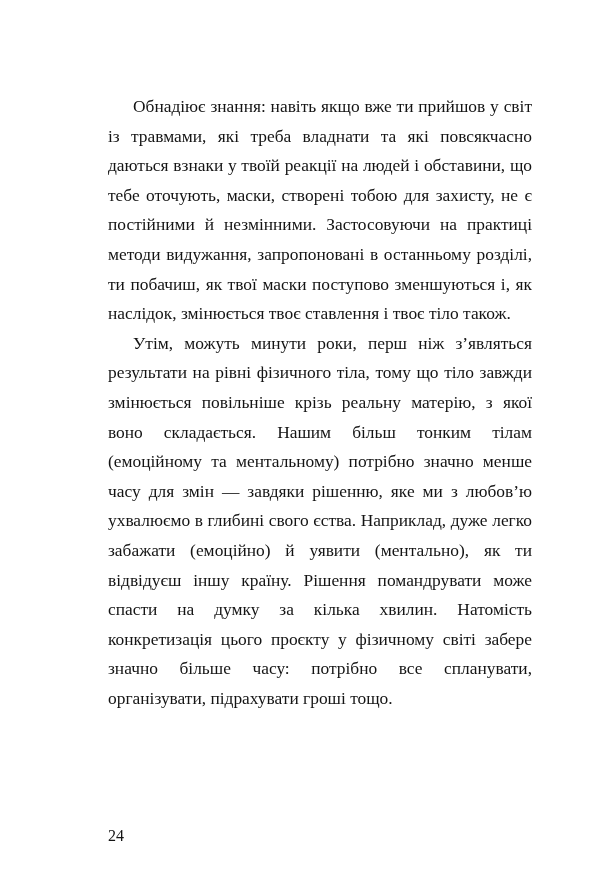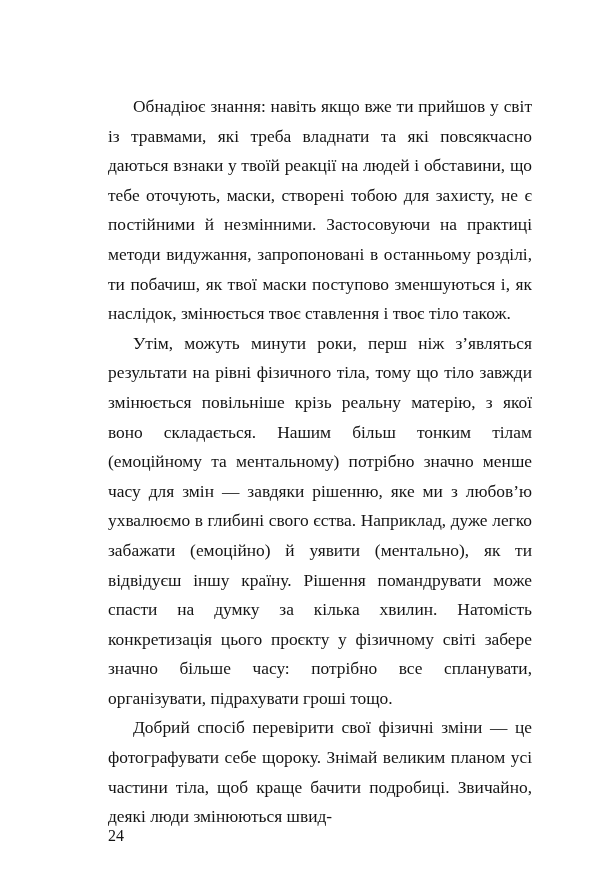--- a/index.html
+++ b/index.html
@@ -43,16 +43,15 @@
     color: #141414;
   }
 </style>
 </head>
 <body>
 
 <div class="page">
   <div class="text-block">
     <p class="para">Обнадіює знання: навіть якщо вже ти прийшов у світ із травмами, які треба владнати та які повсякчасно даються взнаки у твоїй реакції на людей і обставини, що тебе оточують, маски, створені тобою для захисту, не є постійними й незмінними. Застосовуючи на практиці методи видужання, запропоновані в останньому розділі, ти побачиш, як твої маски поступово зменшуються і, як наслідок, змінюється твоє ставлення і твоє тіло також.</p>
     <p class="para">Утім, можуть минути роки, перш ніж з’являться результати на рівні фізичного тіла, тому що тіло завжди змінюється повільніше крізь реальну матерію, з якої воно складається. Нашим більш тонким тілам (емоційному та ментальному) потрібно значно менше часу для змін — завдяки рішенню, яке ми з любов’ю ухвалюємо в глибині свого єства. Наприклад, дуже легко забажати (емоційно) й уявити (ментально), як ти відвідуєш іншу країну. Рішення помандрувати може спасти на думку за кілька хвилин. Натомість конкретизація цього проєкту у фізичному світі забере значно більше часу: потрібно все спланувати, організувати, підрахувати гроші тощо.</p>
-    <p class="para">Добрий спосіб перевірити свої фізичні зміни — це фотографувати себе щороку. Знімай великим планом усі частини тіла, щоб краще бачити подробиці. Звичайно, деякі люди змінюються швид-</p>
   </div>
   <div class="page-number">24</div>
 </div>
 
 </body></html>

